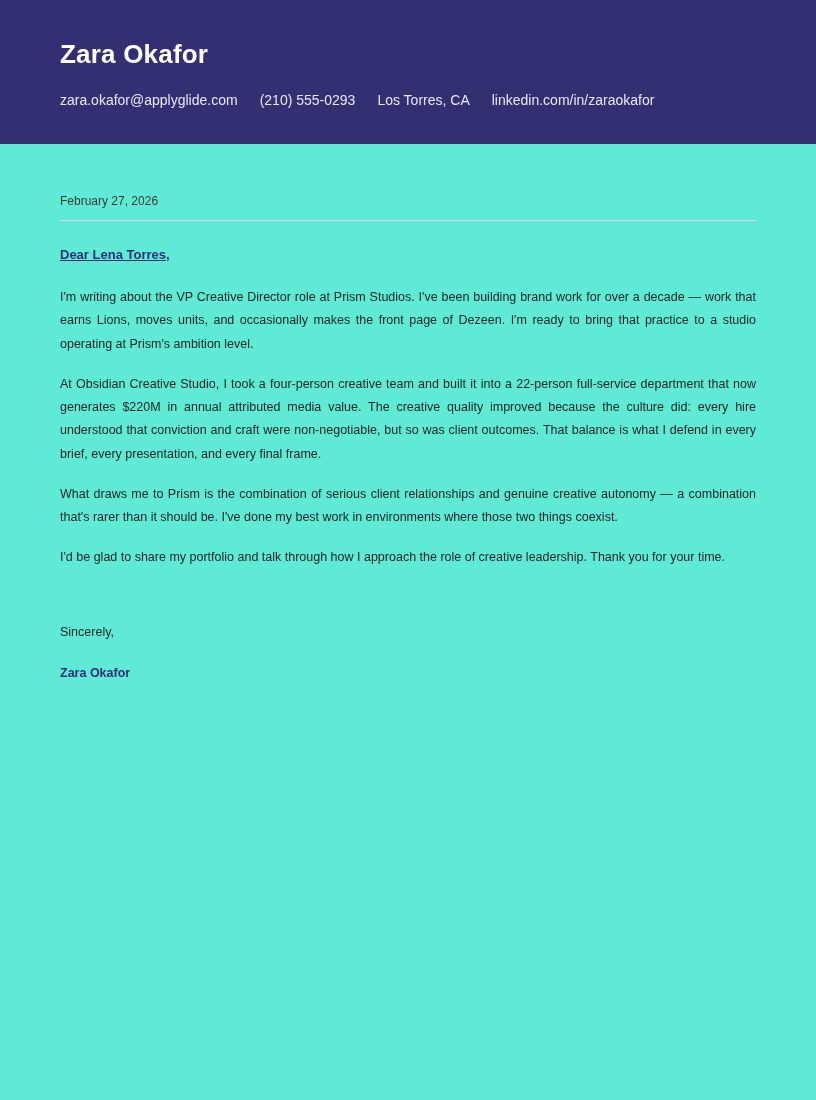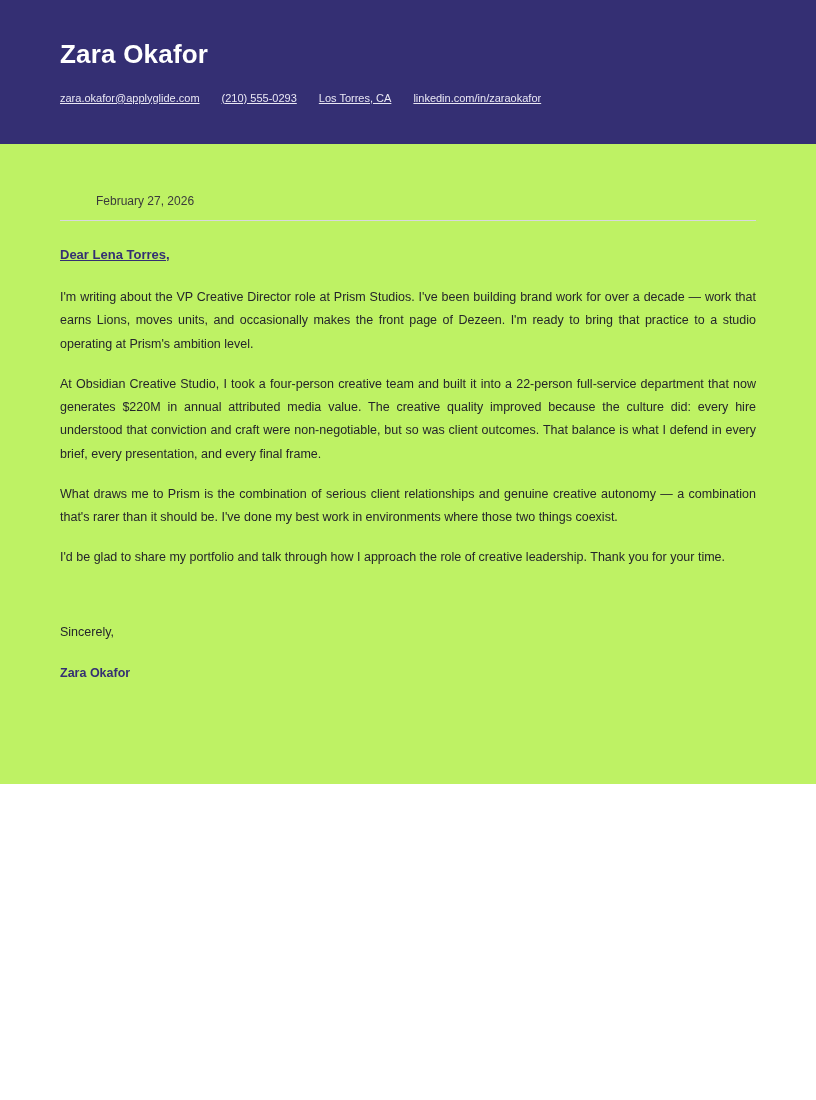--- a/index.html
+++ b/index.html
@@ -10,23 +10,23 @@
     width: 816px;
     height: 1100px;
     background: #ffffff;
     font-family: "Liberation Sans", sans-serif;
     color: #222222;
     overflow: hidden;
   }
 
   .page {
     width: 816px;
-    height: 784px;
+    height: 1100px;
     position: relative;
-    background: #bef264;
+    background: #5eead4;
   }
 
   
   .header {
     background: #342f73;
     color: #ffffff;
     padding: 40px 60px 34px 60px;
     box-sizing: border-box;
     height: 144px;
   }
@@ -37,43 +37,41 @@
     line-height: 1.1;
     margin: 0 0 22px 0;
     color: #ffffff;
   }
   .contact-row {
     display: flex;
     align-items: center;
     flex-wrap: wrap;
   }
   .contact-item {
-    font-size: 11px;
+    font-size: 14px;
     color: #e9e7f4;
     line-height: 1.3;
     white-space: nowrap;
-    text-decoration: underline;
   }
   .contact-sep {
     display: inline-block;
     width: 22px;
   }
 
   
   .body-wrap {
     padding: 0 60px;
     box-sizing: border-box;
   }
 
   .date-line {
     font-size: 12px;
     color: #3b3b3b;
     padding-top: 50px;
     padding-bottom: 12px;
-    margin-left: 36px;
   }
 
   .rule {
     border: 0;
     border-top: 1px solid #d8d8de;
     margin: 0 0 26px 0;
     height: 0;
   }
 
   .salutation {

